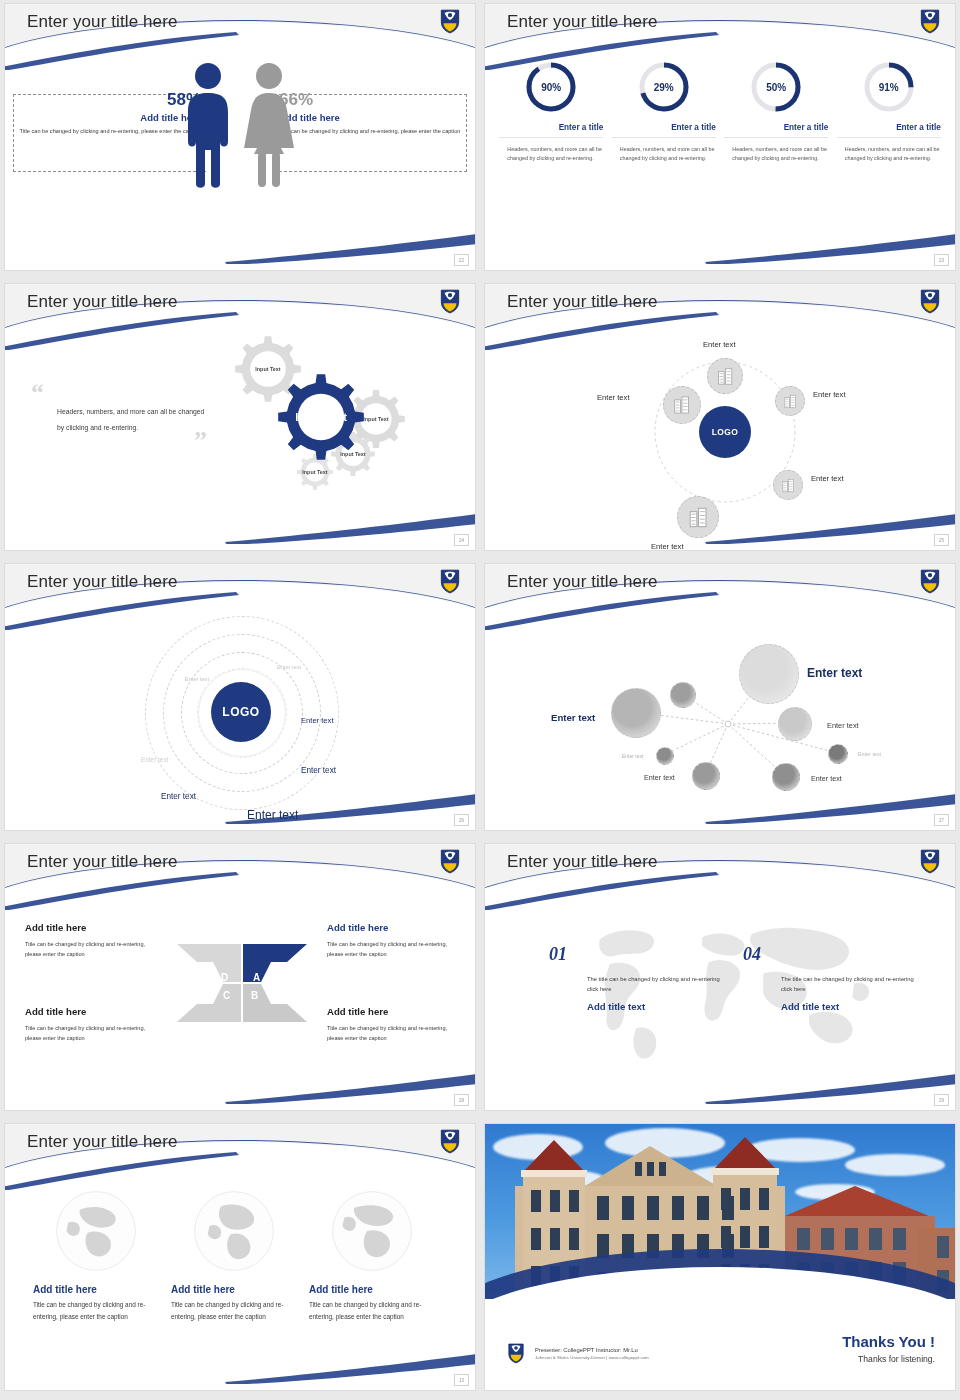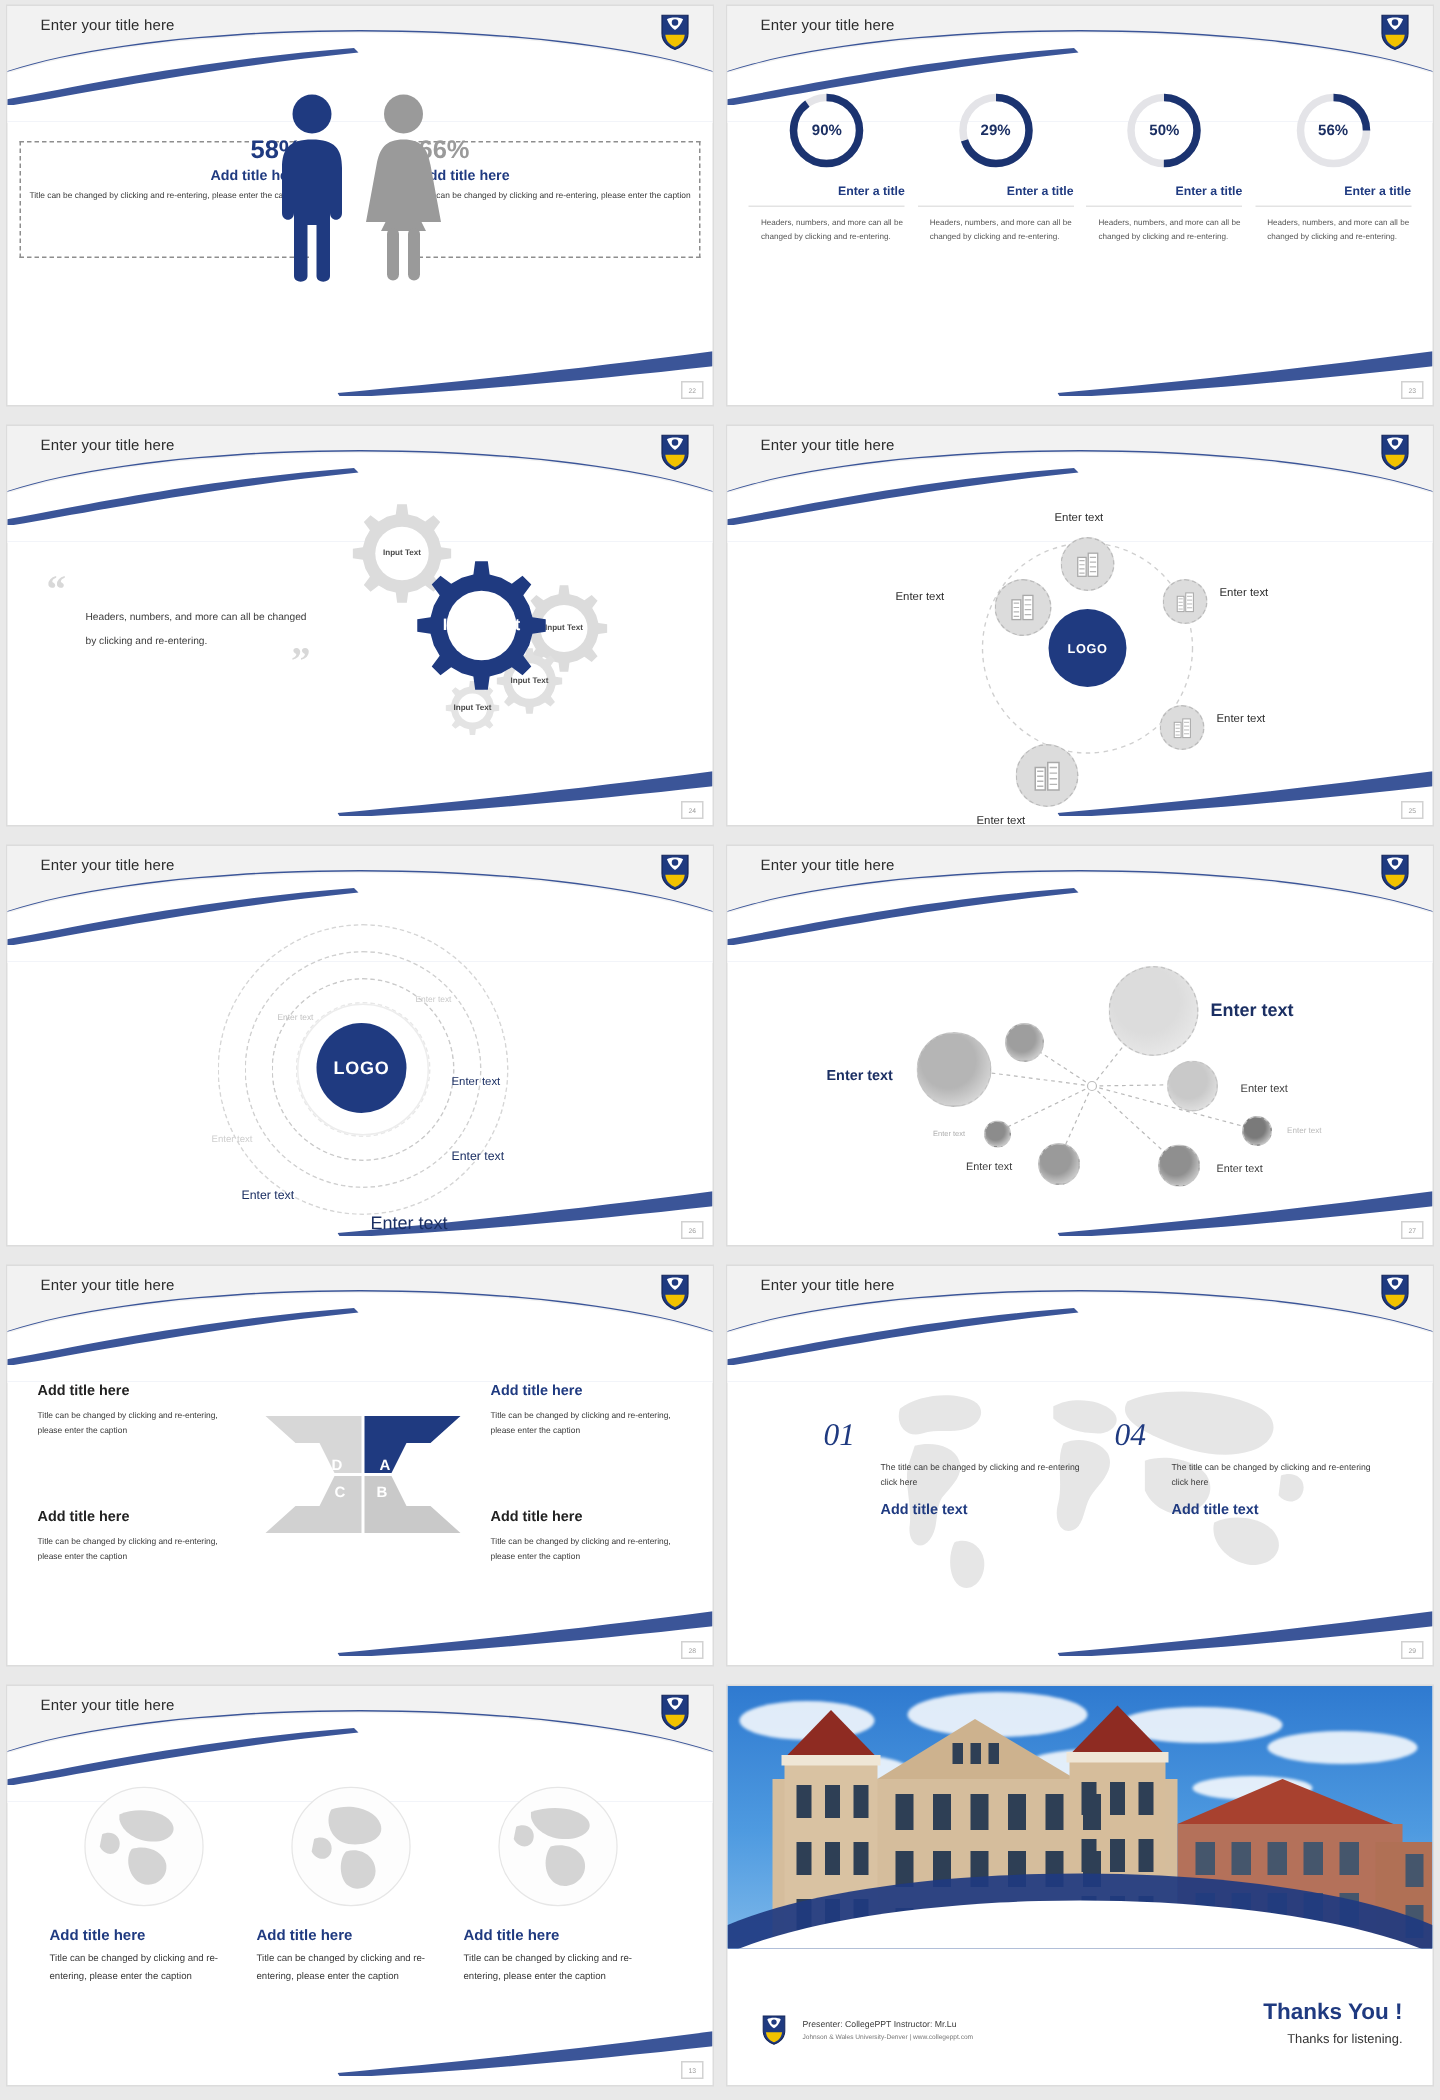--- a/index.html
+++ b/index.html
@@ -8,21 +8,21 @@
   .grid{display:grid;grid-template-columns:480px 480px;grid-template-rows:280px 280px 280px 280px 280px;width:960px;height:1400px;}
   .cell{position:relative;padding:0;box-sizing:border-box;}
   .slide{position:absolute;left:5px;top:4px;width:470px;height:266px;background:#fff;overflow:hidden;box-shadow:0 0 0 1px #dcdcdc;}
   .cell.right .slide{left:5px;}
 
   
   .hdr{position:absolute;left:0;top:0;width:100%;height:44px;background:#f2f2f2;}
   .hdr-curve{position:absolute;left:-10%;top:18px;width:120%;height:60px;background:#fff;border-radius:50%/100% 100% 0 0;}
   .hdr-curve2{position:absolute;left:-10%;top:16px;width:120%;height:60px;border-radius:50%/100% 100% 0 0;
      border-top:1.6px solid #3b5598;border-left:none;border-right:none;border-bottom:none;}
-  .title{position:absolute;left:22px;top:8px;font-size:10px;color:#2b2b2b;letter-spacing:.1px;}
+  .title{position:absolute;left:22px;top:8px;font-size:17px;color:#2b2b2b;letter-spacing:.1px;}
   .pagewrap{position:absolute;right:6px;bottom:4px;width:13px;height:10px;border:1px solid #d2d2d2;background:#fff;
      display:flex;align-items:center;justify-content:center;font-size:4.5px;color:#9a9a9a;}
 
   
   .s1-wrap{position:absolute;left:0;top:44px;width:100%;height:222px;}
   .s1-box{position:absolute;top:46px;width:192px;height:76px;border:1px dashed #8e8e8e;}
   .s1-box.l{left:8px;border-right:none;}
   .s1-box.r{right:8px;border-left:none;}
   .s1-txt{position:absolute;top:42px;width:186px;}
   .s1-txt.l{left:10px;text-align:right;}
@@ -69,21 +69,21 @@
   .net{position:absolute;left:0;top:44px;width:100%;height:222px;}
   .net-lbl{position:absolute;white-space:nowrap;}
   .net-node{position:absolute;border-radius:50%;border:1px dashed #c4c4c4;}
 
   
   .bt-t{position:absolute;font-size:9.6px;font-weight:bold;}
   .bt-c{position:absolute;font-size:5.6px;line-height:9.5px;color:#3a3a3a;}
   .bt-art{position:absolute;left:160px;top:94px;width:155px;height:90px;}
 
   
-  .num{position:absolute;font-size:21px;font-style:italic;font-weight:normal;color:#1f3a80;font-family:"Liberation Serif",serif;}
+  .num{position:absolute;font-size:18px;font-style:italic;font-weight:bold;color:#1f3a80;font-family:"Liberation Serif",serif;}
   .n-t{position:absolute;font-size:9.6px;font-weight:bold;color:#1f3a80;margin-top:47px;}
   .n-c{position:absolute;font-size:5.8px;line-height:10px;color:#3a3a3a;}
 
   
   .g-col{position:absolute;top:66px;width:126px;}
   .g-title{font-size:10px;font-weight:bold;color:#1f3a80;margin-top:8px;}
   .g-cap{font-size:6.4px;line-height:11.5px;color:#3a3a3a;margin-top:4px;}
 
   
   .photo{position:absolute;left:0;top:0;width:100%;height:175px;overflow:hidden;background:#3a7fd5;}
@@ -191,21 +191,21 @@
                   <circle cx="27" cy="27" r="22" fill="none" stroke="#e4e4e8" stroke-width="5"></circle>
                   <circle cx="27" cy="27" r="22" fill="none" stroke="#1b3370" stroke-width="5" stroke-dasharray="69.11503837897544 138.23007675795088" transform="rotate(-90 27 27)"></circle>
                 </svg><div class="lbl">50%</div></div>
               <div class="d-title">Enter a title</div>
               <div class="d-desc">Headers, numbers, and more can all be changed by clicking and re-entering.</div>
             </div>
             <div class="donut-col">
               <div class="donut"><svg width="54" height="54" viewBox="0 0 54 54">
                   <circle cx="27" cy="27" r="22" fill="none" stroke="#e4e4e8" stroke-width="5"></circle>
                   <circle cx="27" cy="27" r="22" fill="none" stroke="#1b3370" stroke-width="5" stroke-dasharray="34.55751918948772 138.23007675795088" transform="rotate(-90 27 27)"></circle>
-                </svg><div class="lbl">56%</div></div>
+                </svg><div class="lbl">91%</div></div>
               <div class="d-title">Enter a title</div>
               <div class="d-desc">Headers, numbers, and more can all be changed by clicking and re-entering.</div>
             </div>
           </div>
         </div>
       </div>
       <div class="cell">
         <div class="slide">
           <div class="hdr"></div>
           <div class="hdr-curve"></div>

